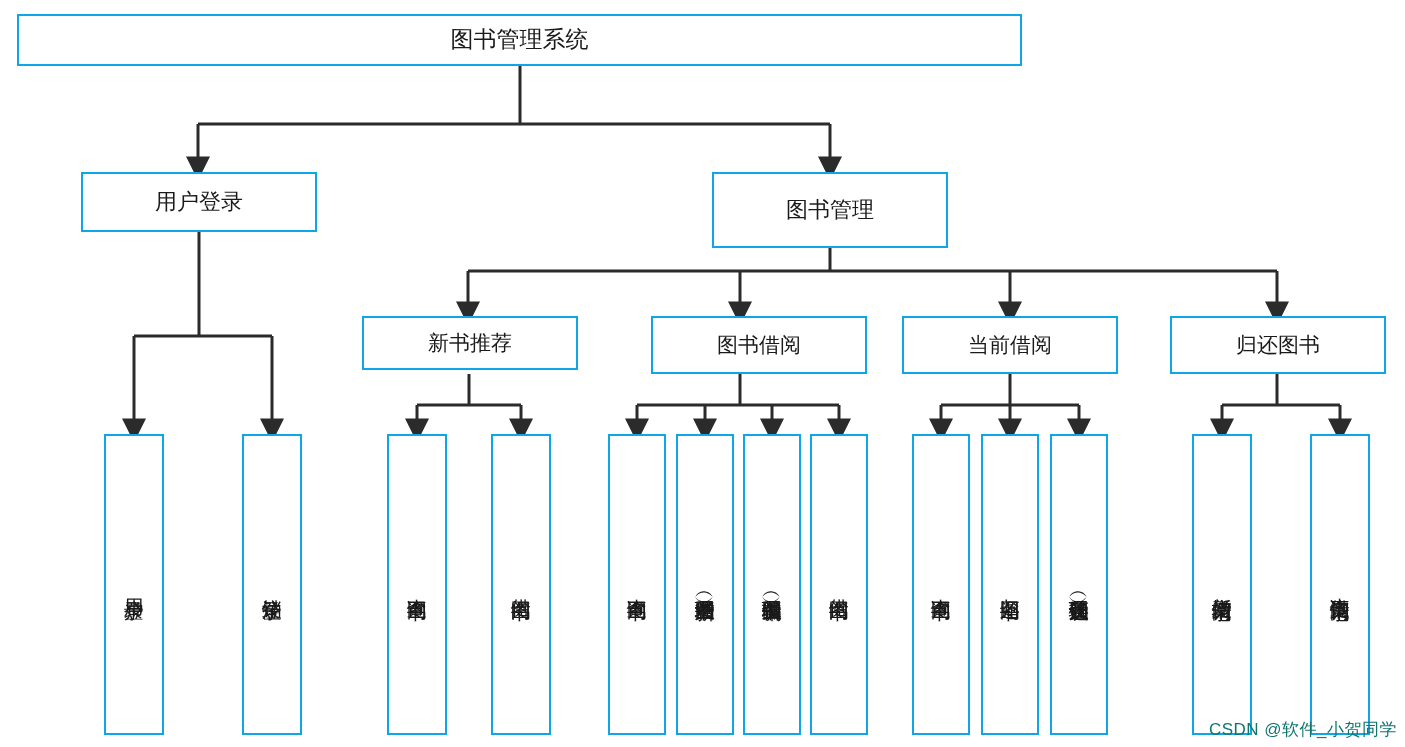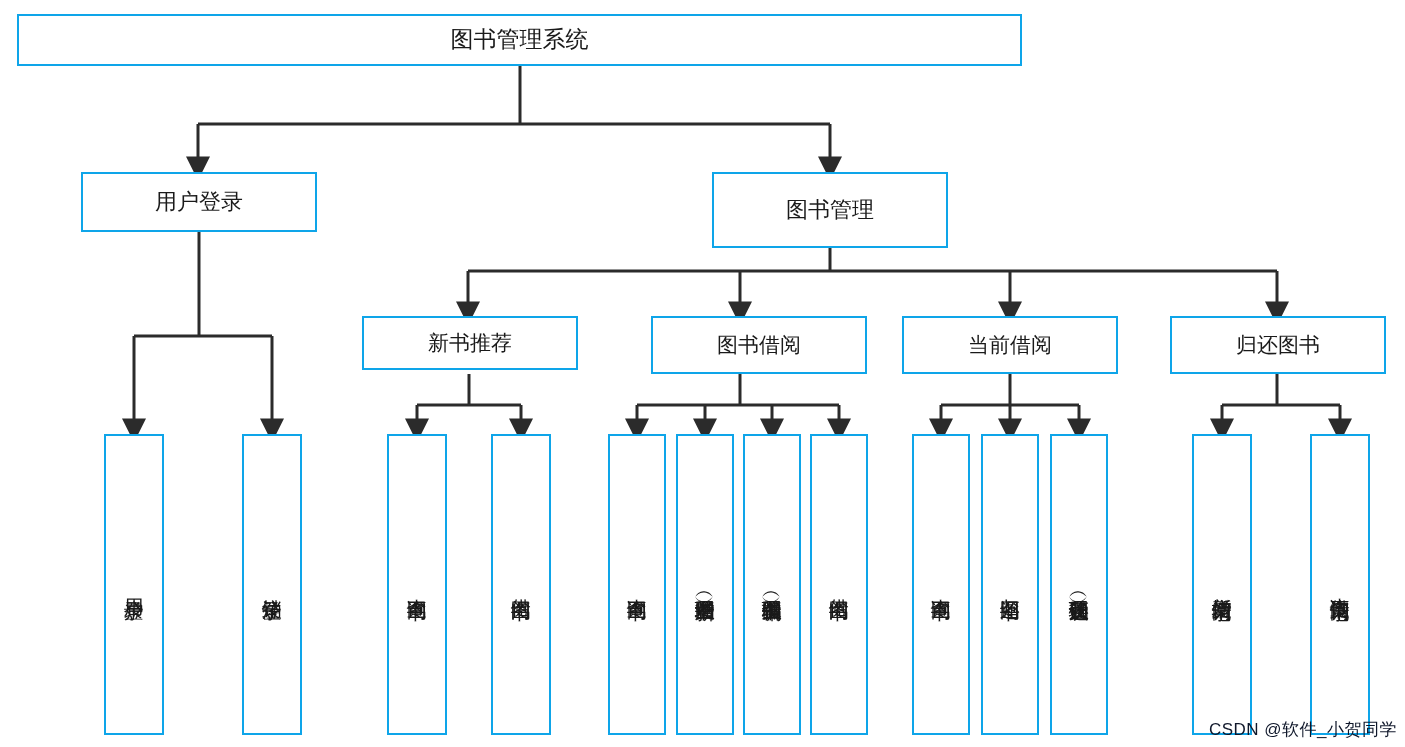--- a/index.html
+++ b/index.html
@@ -58,21 +58,21 @@
   }
   .node.leaf.tall {
     font-size: 20px;
     letter-spacing: 0px;
   }
   .watermark {
     position: absolute;
     right: 8px;
     bottom: 6px;
     font-size: 17px;
-    color: #0f172a;
+    color: #0f766e;
     white-space: nowrap;
     letter-spacing: 0.5px;
   }
 </style>
 </head>
 <body>
 
 <div id="diagram-root">
 
   <svg id="edge-layer" viewBox="0 0 1405 747" xmlns="http://www.w3.org/2000/svg">

